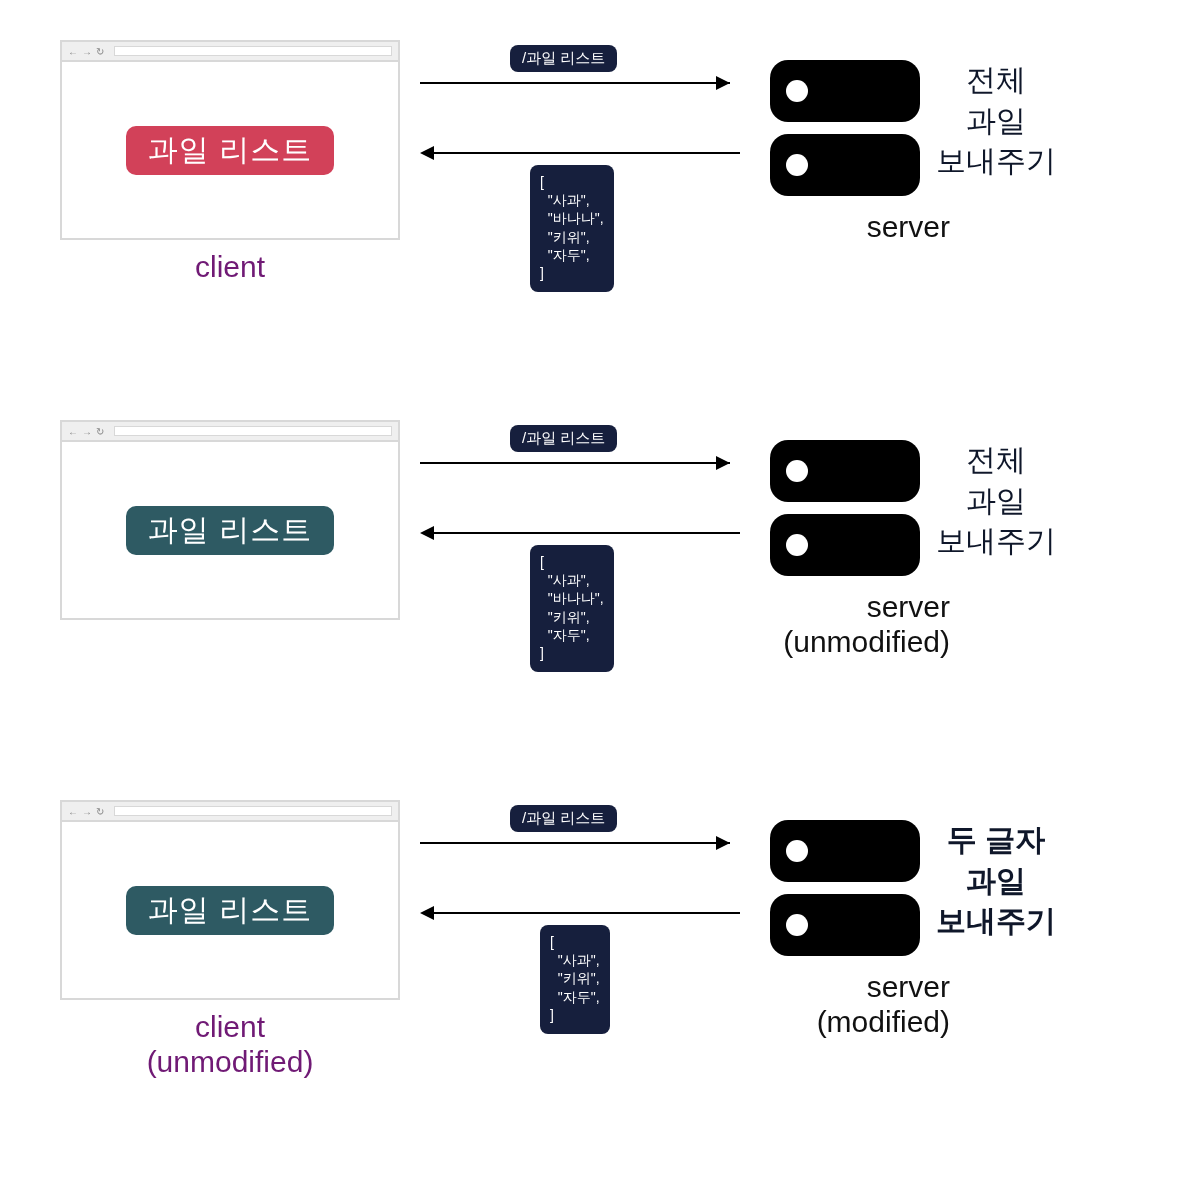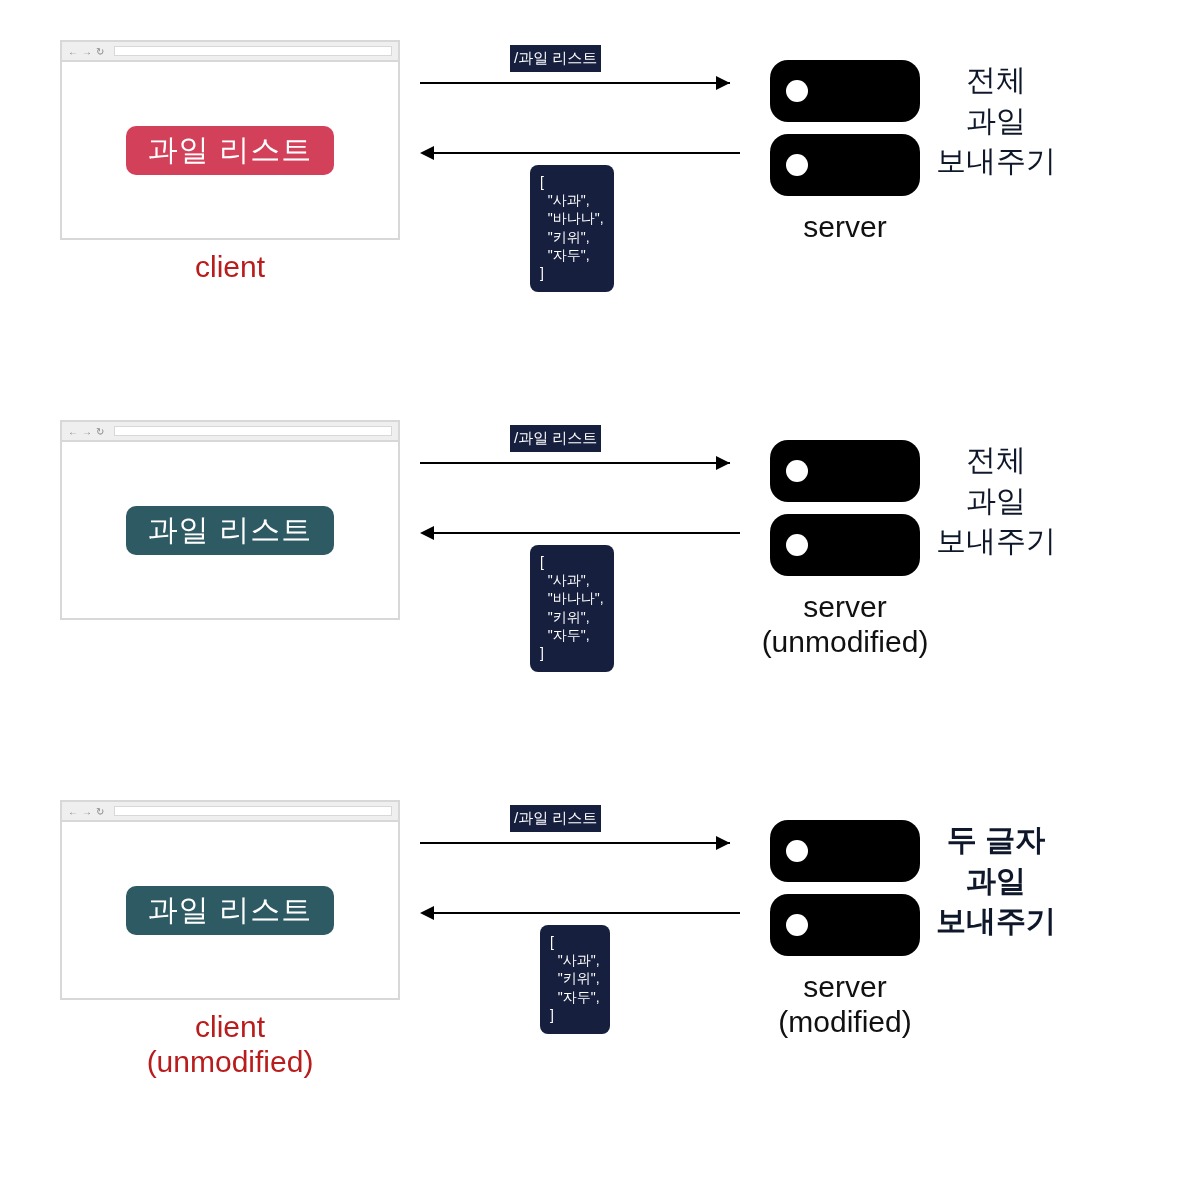--- a/index.html
+++ b/index.html
@@ -62,31 +62,31 @@
   }
   .fruit-btn.red  { background: #d24159; }
   .fruit-btn.teal { background: #2e5a63; }
   .client-label {
     position: absolute;
     left: 60px;
     top: 230px;
     width: 340px;
     text-align: center;
     font-size: 30px;
-    color: #b91c1c;
+    color: #701a75;
     line-height: 1.15;
   }
   
   .req-label {
     position: absolute;
     background: #161f3d;
     color: #fff;
     font-size: 15px;
-    padding: 4px 4px;
-    border-radius: 0;
+    padding: 4px 12px;
+    border-radius: 8px;
     text-align: center;
   }
   .payload {
     position: absolute;
     background: #161f3d;
     color: #fff;
     font-size: 14px;
     padding: 8px 10px 10px 10px;
     border-radius: 8px;
     line-height: 1.3;
@@ -115,21 +115,21 @@
     width: 22px;
     height: 22px;
     border-radius: 50%;
     background: #fff;
   }
   .server-label {
     position: absolute;
     left: 740px;
     top: 190px;
     width: 210px;
-    text-align: center;
+    text-align: right;
     font-size: 30px;
     color: #111;
     line-height: 1.15;
   }
   .server-action {
     position: absolute;
     left: 906px;
     top: 40px;
     width: 180px;
     font-size: 30px;

